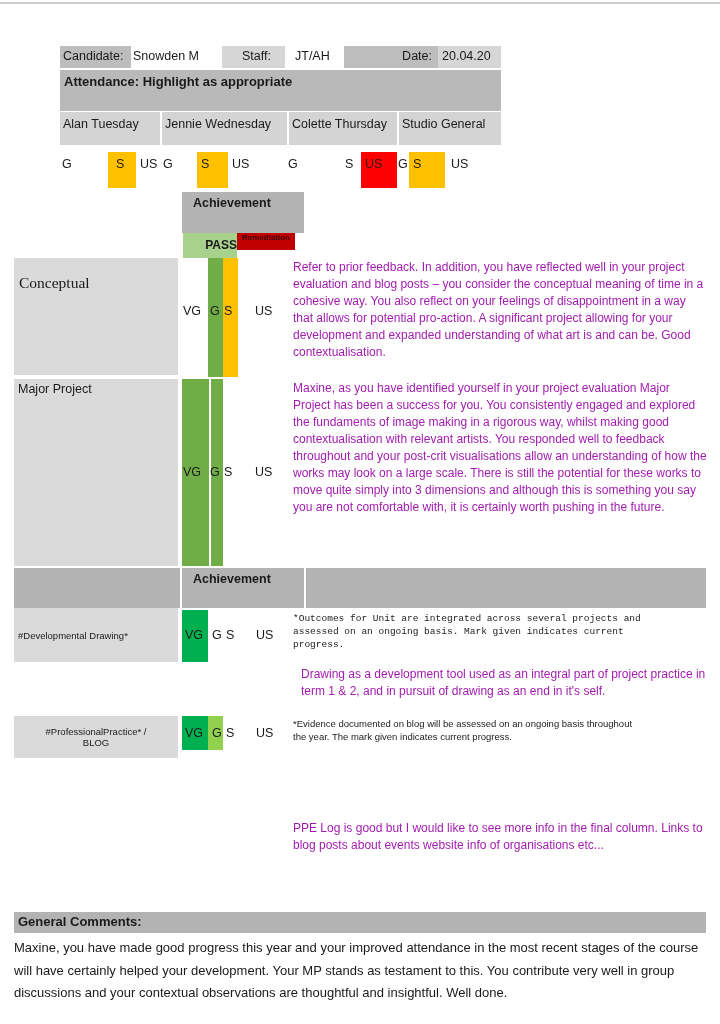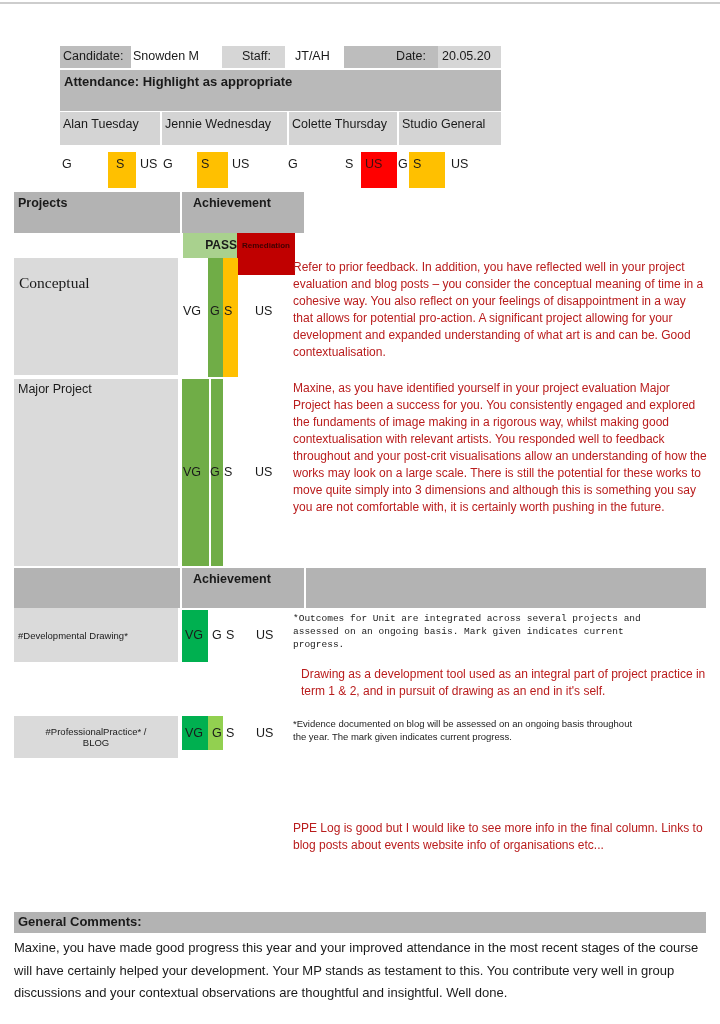--- a/index.html
+++ b/index.html
@@ -19,21 +19,21 @@
   #top-line { left: 0; top: 2px; width: 720px; height: 2px; background: #cdcdcd; }
 
   
   #cap-title { left: 60px; top: 22px; width: 441px; height: 23px; background: #b9b9b9;
                font-weight: bold; font-size: 13px; padding: 4px 0 0 5px; }
   .hdr-cell { top: 46px; height: 22px; font-size: 12.5px; padding-top: 3px; }
   #cand-label { left: 60px;  width: 71px; background: #bdbdbd; padding-left: 3px; }
   #cand-value { left: 131px; width: 91px; background: #ffffff; padding-left: 2px; }
   #staff-label{ left: 222px; width: 63px; background: #d6d6d6; padding-left: 20px; }
   #staff-value{ left: 285px; width: 59px; background: #ffffff; padding-left: 10px; }
-  #date-label { left: 344px; width: 94px; background: #bdbdbd; text-align: right; padding-right: 12px; }
+  #date-label { left: 344px; width: 94px; background: #bdbdbd; text-align: right; padding-right: 6px; }
   #date-value { left: 438px; width: 63px; background: #d6d6d6; padding-left: 4px; }
 
   #attendance-title { left: 60px; top: 70px; width: 441px; height: 41px; background: #b9b9b9;
                       font-weight: bold; font-size: 13px; padding: 4px 0 0 4px; }
 
   .day-cell { top: 112px; height: 33px; background: #d4d4d4; font-size: 12.5px; padding: 5px 0 0 3px; }
   #day-0 { left: 60px;  width: 100px; }
   #day-1 { left: 162px; width: 125px; }
   #day-2 { left: 289px; width: 108px; }
   #day-3 { left: 399px; width: 102px; }
@@ -48,41 +48,41 @@
   .on-red { color: #3c0f0f; }
   #main-header { left: 14px; top: 192px; width: 692px; height: 41px; background: #fff; }
   #main-header .cell { position: absolute; top: 0; height: 41px; background: #b3b3b3;
                        font-weight: bold; font-size: 12.5px; padding-top: 4px; }
   #mh-projects { left: 0; width: 166px; padding-left: 4px; }
   #mh-achievement { left: 168px; width: 122px; padding-left: 11px; }
   #mh-comment { left: 292px; width: 400px; padding-left: 3px; }
 
   #pass-box { left: 183px; top: 233px; width: 54px; height: 25px; background: #a9d18e;
               font-weight: bold; font-size: 12px; text-align: right; padding-top: 5px; }
-  #remediation-box { left: 237px; top: 233px; width: 58px; height: 42px; background: #c00000;
-                     color: #400000; font-weight: bold; font-size: 8px; text-align: center; padding-top: 8px; }
+  #remediation-box { left: 237px; top: 233px; width: 58px; height: 17px; background: #c00000;
+                     color: #400000; font-weight: bold; font-size: 8px; text-align: center; }
 
   
   .name-cell { left: 14px; width: 164px; background: #dadada; }
   #row-conceptual-name { top: 258px; height: 117px; font-family: "Liberation Serif", serif;
                          font-size: 15.5px; padding: 16px 0 0 5px; }
   #row-major-name { top: 379px; height: 187px; font-size: 12.5px; padding: 3px 0 0 4px; }
 
   .band { z-index: 1; }
   #band-conc-g  { left: 208px; top: 258px; width: 15px; height: 119px; }
   #band-conc-s  { left: 223px; top: 258px; width: 15px; height: 119px; }
   #band-major-vg{ left: 182px; top: 379px; width: 27px; height: 187px; }
   #band-major-g { left: 211px; top: 379px; width: 12px; height: 187px; }
 
   .grade-letters span { position: absolute; font-size: 12.5px; z-index: 2; }
   .gl-vg { left: 183px; } .gl-g { left: 210px; } .gl-s { left: 224px; } .gl-us { left: 255px; }
   #letters-conceptual span { top: 304px; }
   #letters-major span { top: 465px; }
 
-  .comment { left: 293px; width: 415px; font-size: 12px; line-height: 17px; color: #b91c1c; }
+  .comment { left: 293px; width: 415px; font-size: 12px; line-height: 17px; color: #a21caf; }
   #comment-conceptual { top: 259px; }
   #comment-major { top: 380px; }
 
   
   #unit-header { left: 14px; top: 568px; width: 692px; height: 40px; background: #fff; }
   #unit-header .cell { position: absolute; top: 0; height: 40px; background: #b3b3b3; }
   #uh-left { left: 0; width: 166px; }
   #uh-mid { left: 168px; width: 122px; font-weight: bold; font-size: 12.5px; padding: 4px 0 0 11px; }
   #uh-right { left: 292px; width: 400px; }
 
@@ -115,21 +115,21 @@
 <div id="page">
 
   <div id="top-line" class="abs"></div>
 
 
   <div id="cand-label" class="abs hdr-cell">Candidate:</div>
   <div id="cand-value" class="abs hdr-cell">Snowden M</div>
   <div id="staff-label" class="abs hdr-cell">Staff:</div>
   <div id="staff-value" class="abs hdr-cell">JT/AH</div>
   <div id="date-label" class="abs hdr-cell">Date:</div>
-  <div id="date-value" class="abs hdr-cell">20.05.20</div>
+  <div id="date-value" class="abs hdr-cell">20.04.20</div>
 
   <div id="attendance-title" class="abs">Attendance: Highlight as appropriate</div>
 
   <div id="day-0" class="abs day-cell">Alan Tuesday</div>
   <div id="day-1" class="abs day-cell">Jennie Wednesday</div>
   <div id="day-2" class="abs day-cell">Colette Thursday</div>
   <div id="day-3" class="abs day-cell">Studio General</div>
 
   <div id="att-box-0" class="abs att-box" style="background-color: rgb(255, 192, 0);"></div>
   <div id="att-box-1" class="abs att-box" style="background-color: rgb(255, 192, 0);"></div>
@@ -146,21 +146,20 @@
 
   <span class="abs att-letter" style="left:288px">G</span>
   <span class="abs att-letter" style="left:345px">S</span>
   <span class="abs att-letter on-red" style="left:365px">US</span>
 
   <span class="abs att-letter" style="left:398px">G</span>
   <span class="abs att-letter" style="left:413px">S</span>
   <span class="abs att-letter" style="left:451px">US</span>
 
   <div id="main-header" class="abs">
-    <div id="mh-projects" class="cell">Projects</div>
     <div id="mh-achievement" class="cell">Achievement</div>
   </div>
 
   <div id="pass-box" class="abs" style="background-color: rgb(169, 209, 142);">PASS</div>
   <div id="remediation-box" class="abs" style="background-color: rgb(192, 0, 0);">Remediation</div>
 
   <div id="row-conceptual-name" class="abs name-cell">Conceptual</div>
   <div id="band-conc-g" class="abs band" style="background-color: rgb(112, 173, 71);"></div>
   <div id="band-conc-s" class="abs band" style="background-color: rgb(255, 192, 0);"></div>
   <div id="letters-conceptual" class="grade-letters">

